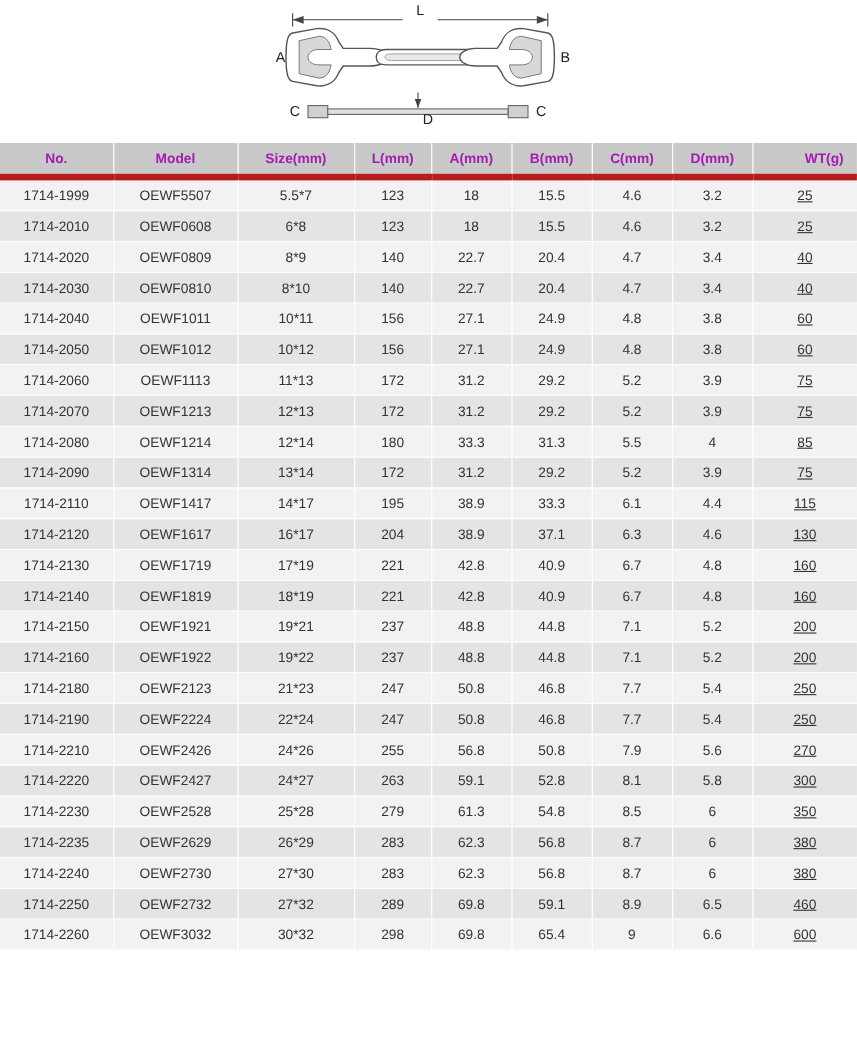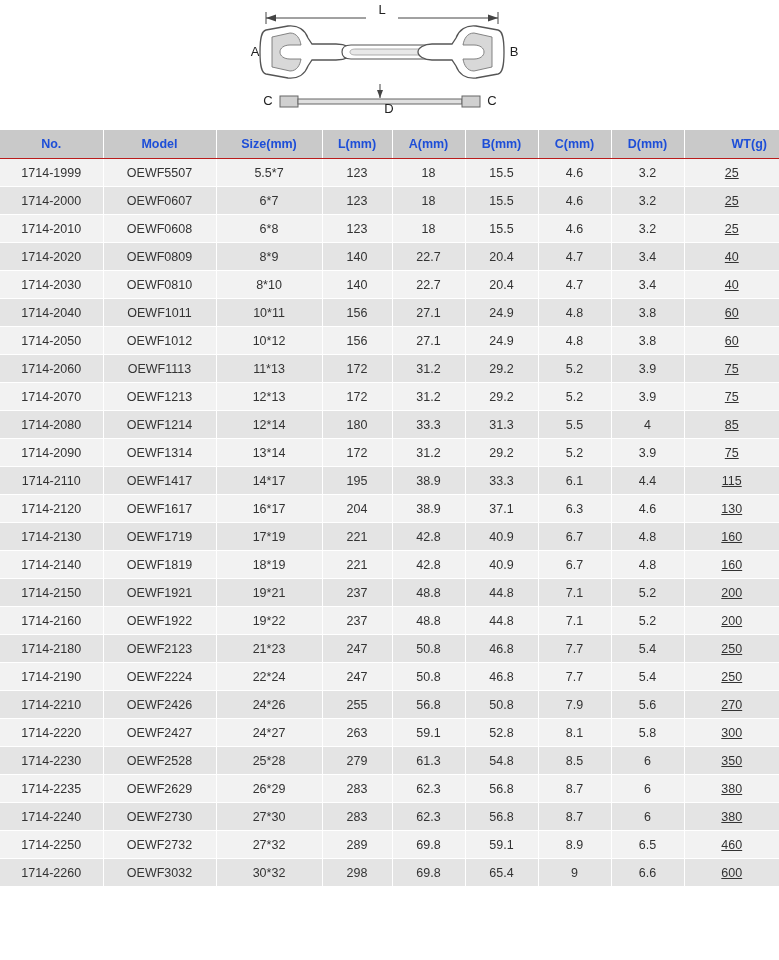--- a/index.html
+++ b/index.html
@@ -32,26 +32,26 @@
   }
 
   
   table.spec {
     border-collapse: collapse;
     width: 779px;
     table-layout: fixed;
   }
   table.spec th {
     background: #c9c9c9;
-    color: #1d4ed8;
+    color: #a21caf;
     font-weight: bold;
     font-size: 12.5px;
     height: 26px;
     border-right: 1px solid #ffffff;
-    border-bottom: 1px solid #b91c1c;
+    border-bottom: 6px solid #b91c1c;
     text-align: center;
   }
   table.spec th:last-child { border-right: none; padding-left: 36px; }
   table.spec td {
     font-size: 12.5px;
     height: 25px;
     text-align: center;
     border-right: 1px solid #ffffff;
     border-bottom: 1px solid #ffffff;
     color: #333333;
@@ -150,31 +150,20 @@
           <td>OEWF5507</td>
           <td>5.5*7</td>
           <td>123</td>
           <td>18</td>
           <td>15.5</td>
           <td>4.6</td>
           <td>3.2</td>
           <td>25</td>
         </tr>
         <tr>
-          <td>1714-2000</td>
-          <td>OEWF0607</td>
-          <td>6*7</td>
-          <td>123</td>
-          <td>18</td>
-          <td>15.5</td>
-          <td>4.6</td>
-          <td>3.2</td>
-          <td>25</td>
-        </tr>
-        <tr>
           <td>1714-2010</td>
           <td>OEWF0608</td>
           <td>6*8</td>
           <td>123</td>
           <td>18</td>
           <td>15.5</td>
           <td>4.6</td>
           <td>3.2</td>
           <td>25</td>
         </tr>

